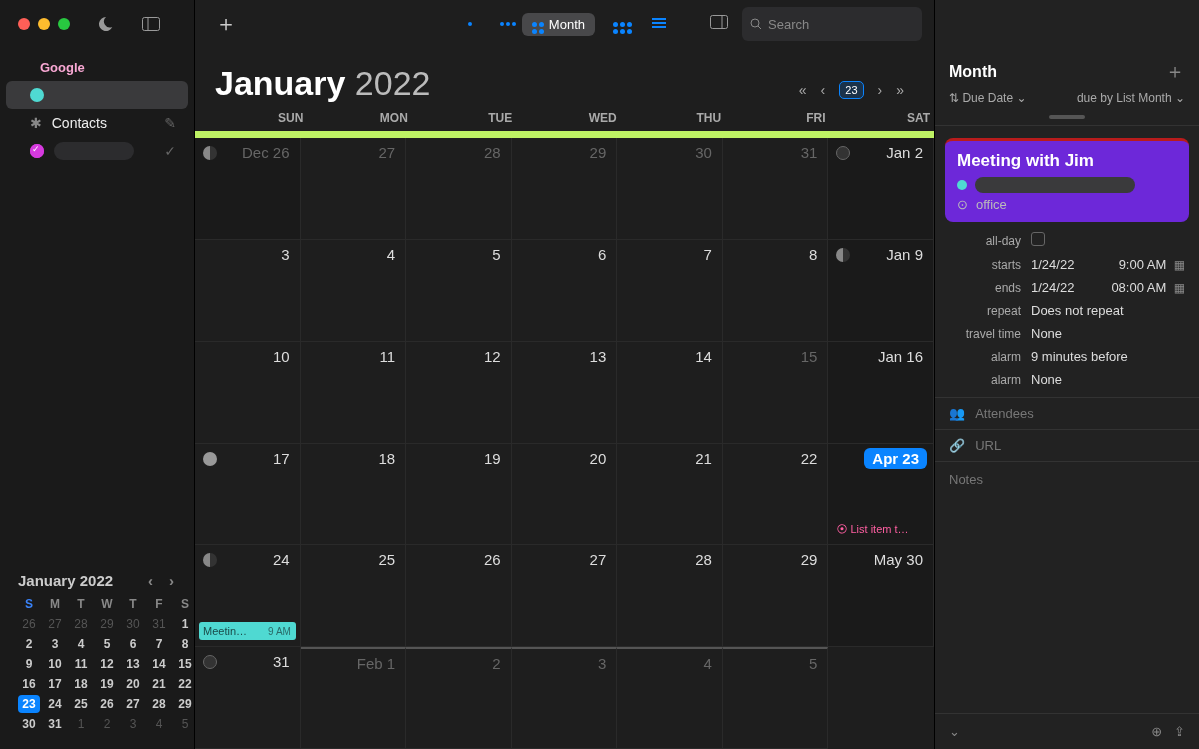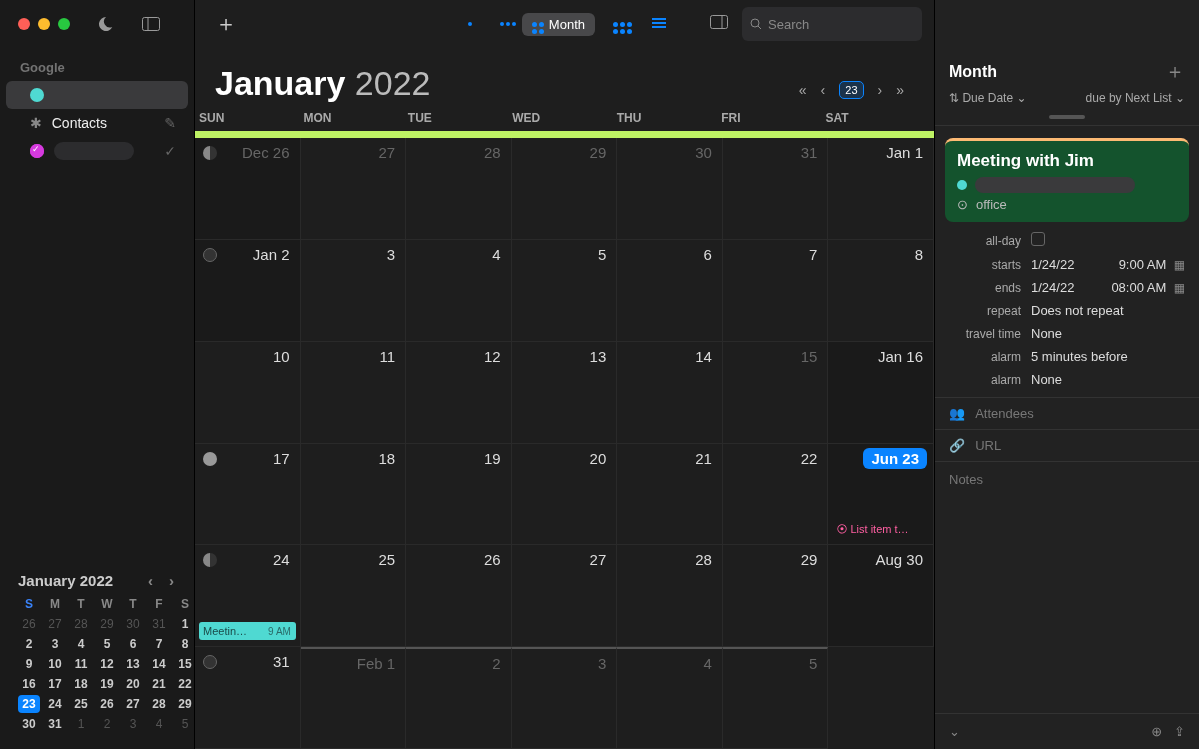--- a/index.html
+++ b/index.html
@@ -9,21 +9,21 @@
 .titlebar { position: absolute; top: 0; left: 0; right: 0; height: 48px; display: flex; align-items: center; z-index: 5; }
 .traffic { display: flex; gap: 8px; margin-left: 18px; }
 .traffic span { width: 12px; height: 12px; border-radius: 50%; display: block; }
 .tl-red { background: #ff5f57; }
 .tl-yellow { background: #febc2e; }
 .tl-green { background: #28c840; }
 .tb-icon { color: #9a9a9a; margin-left: 28px; cursor: pointer; }
 .tb-icon svg { display: block; }
 
 .sidebar { width: 195px; background: #1a1a1a; padding-top: 56px; display: flex; flex-direction: column; border-right: 1px solid #000; }
-.sb-heading { color: #737373; font-size: 13px; font-weight: 600; padding: 4px 18px 6px 20px; }
+.sb-heading { color: #f9a8d4; font-size: 13px; font-weight: 600; padding: 4px 18px 6px 40px; }
 .sb-item { display: flex; align-items: center; height: 28px; padding: 0 12px 0 24px; gap: 10px; font-size: 14px; color: #eee; border-radius: 6px; margin: 0 6px; }
 .sb-item.selected { background: #3a3a3c; }
 .sb-dot { width: 14px; height: 14px; border-radius: 50%; flex-shrink: 0; }
 .sb-dot.teal { background: #4fd9d2; }
 .sb-dot.magenta { background: #d63adf; box-shadow: inset 0 0 0 2px #d63adf; }
 .sb-dot.magenta::after{content:'✓'; color:#fff; font-size:9px; position:absolute; left:2px; top:0;}
 .sb-pill { flex: 1; height: 18px; background: #2c2c2e; border-radius: 9px; max-width: 80px; }
 .sb-trail { color: #666; font-size: 14px; margin-left: auto; }
 .sb-sun::before { content:'✱'; color:#888; }
 
@@ -53,21 +53,21 @@
 .search { flex:0 0 180px; height:34px; background:#2c2c2e; border-radius:6px; display:flex; align-items:center; padding:0 8px; gap:6px; color:#888; font-size:13px;}
 
 .month-title { display: flex; align-items: baseline; padding: 16px 20px 8px 20px; }
 .month-title h1 { font-size: 34px; font-weight: 700; color: #fff; }
 .month-title h1 span { font-weight: 400; color: #bbb; }
 .month-nav { margin-left: auto; display: flex; align-items: center; gap: 14px; color: #aaa; font-size: 14px; padding-right:10px;}
 .month-nav .today-chip { background:#0a84ff33; border:1px solid #0a84ff; color:#fff; font-size:11px; padding:2px 5px; border-radius:5px;}
 .month-nav span{cursor:pointer;}
 
 .dow-row { display: grid; grid-template-columns: repeat(7, 1fr); color: #aaa; font-size: 12px; font-weight: 600; padding: 0 4px 6px 4px; }
-.dow-row span { text-align: left; }
+.dow-row span { text-align: right; }
 
 .grid { display: grid; grid-template-columns: repeat(7, 1fr); grid-template-rows: repeat(6, 1fr); flex: 1; border-top: 7px solid #bef264; }
 .cell { border-right: 1px solid #2a2a2a; border-bottom: 1px solid #2a2a2a; padding: 6px 8px; position: relative; font-size: 14px; color: #ddd; }
 .cell.dim { color: #666; }
 .cell .dnum { position: absolute; top: 6px; right: 10px; font-size: 15px; }
 .cell .moon { position: absolute; top: 8px; left: 8px; width: 14px; height: 14px; border-radius: 50%; background: linear-gradient(90deg, #888 50%, #333 50%); }
 .cell .moon.full { background:#999; }
 .cell .moon.new { background:#333; border:1px solid #666; }
 .cell.sunday { background: #1a1a1a; }
 .cell.today .dnum { background: #0a84ff; color: #fff; border-radius: 6px; padding: 2px 8px; right: 6px; top: 4px; font-weight:600; }
@@ -77,21 +77,21 @@
 .event.pink::before { content:'⦿ '; }
 .event.teal { background: #4fd9d2; color: #1a4a48; }
 .event.teal .tm { color: #2a6a68; font-size:10px; margin-left:18px;}
 
 .inspector { width: 265px; background: #222; border-left: 1px solid #000; display: flex; flex-direction: column; font-size: 13px; }
 .ins-top { height: 48px; }
 .ins-tasks { padding: 10px 14px 6px 14px; border-bottom: 1px solid #333; }
 .ins-tasks-head { display:flex; align-items:center; justify-content:space-between; font-size:16px; font-weight:600; color:#fff;}
 .ins-tasks-sub { display:flex; justify-content:space-between; color:#aaa; font-size:12px; margin-top:6px;}
 .ins-tasks-tab { margin: 10px auto 0; width: 36px; height: 4px; background: #555; border-radius: 2px; }
-.ins-card { margin: 12px 10px 0 10px; background: #14532d; border-radius: 8px; border-top: 3px solid #fdba74; padding: 10px 12px; }
+.ins-card { margin: 12px 10px 0 10px; background: #6d28d9; border-radius: 8px; border-top: 3px solid #b91c1c; padding: 10px 12px; }
 .ins-card h3 { font-size: 17px; font-weight: 600; color: #fff; margin-bottom: 6px; }
 .card-row { display: flex; align-items: center; gap: 8px; color: #bbb; font-size: 13px; margin-top: 4px; }
 .card-dot { width: 10px; height: 10px; background: #4fd9d2; border-radius: 50%; }
 .card-pill { flex:1; height:16px; background:#3a3a3c; border-radius:8px; max-width:160px;}
 .ins-fields { padding: 10px 14px; display: grid; grid-template-columns: 72px 1fr auto; row-gap: 8px; column-gap: 10px; align-items: center; color: #ddd; }
 .ins-fields .lab { text-align: right; color: #aaa; font-size: 12px; }
 .ins-fields .val { font-size: 13px; }
 .ins-fields .time { font-size: 13px; text-align:right; min-width:64px;}
 .ins-fields .cal-ic { color:#888; font-size:12px; margin-left:4px;}
 .checkbox { width:14px; height:14px; border:1px solid #666; border-radius:3px; display:inline-block;}
@@ -275,23 +275,20 @@
         </div>
         <div class="cell dim">
           <span class="dnum">29</span>
         </div>
         <div class="cell dim">
           <span class="dnum">30</span>
         </div>
         <div class="cell dim">
           <span class="dnum">31</span>
         </div>
-        <div class="cell">
-          <span class="dnum">Jan 1</span>
-        </div>
         <div class="cell sunday">
           <span class="dnum">Jan 2</span>
           <span class="moon new"></span>
         </div>
         <div class="cell">
           <span class="dnum">3</span>
         </div>
         <div class="cell">
           <span class="dnum">4</span>
         </div>
@@ -300,20 +297,24 @@
         </div>
         <div class="cell">
           <span class="dnum">6</span>
         </div>
         <div class="cell">
           <span class="dnum">7</span>
         </div>
         <div class="cell">
           <span class="dnum">8</span>
         </div>
+        <div class="cell sunday">
+          <span class="dnum">Jan 9</span>
+          <span class="moon "></span>
+        </div>
         <div class="cell">
           <span class="dnum">10</span>
         </div>
         <div class="cell">
           <span class="dnum">11</span>
         </div>
         <div class="cell">
           <span class="dnum">12</span>
         </div>
         <div class="cell">
@@ -341,21 +342,21 @@
         <div class="cell">
           <span class="dnum">20</span>
         </div>
         <div class="cell">
           <span class="dnum">21</span>
         </div>
         <div class="cell">
           <span class="dnum">22</span>
         </div>
         <div class="cell sunday today">
-          <span class="dnum">Jun 23</span>
+          <span class="dnum">Apr 23</span>
           <div class="event pink">List item t…</div>
         </div>
         <div class="cell">
           <span class="dnum">24</span>
           <span class="moon "></span>
           <div class="event teal"><span>Meetin…</span> <span class="tm">9 AM</span></div>
         </div>
         <div class="cell">
           <span class="dnum">25</span>
         </div>
@@ -365,21 +366,21 @@
         <div class="cell">
           <span class="dnum">27</span>
         </div>
         <div class="cell">
           <span class="dnum">28</span>
         </div>
         <div class="cell">
           <span class="dnum">29</span>
         </div>
         <div class="cell sunday">
-          <span class="dnum">Aug 30</span>
+          <span class="dnum">May 30</span>
         </div>
         <div class="cell">
           <span class="dnum">31</span>
           <span class="moon new"></span>
         </div>
         <div class="cell dim nextmonth">
           <span class="dnum">Feb 1</span>
         </div>
         <div class="cell dim nextmonth">
           <span class="dnum">2</span>
@@ -398,21 +399,21 @@
 
   <div class="inspector">
     <div class="ins-top"></div>
     <div class="ins-tasks">
       <div class="ins-tasks-head">
         <span>Month</span>
         <span style="color:#888;font-size:20px;font-weight:300">＋</span>
       </div>
       <div class="ins-tasks-sub">
         <span>⇅ <span>Due Date</span> ⌄</span>
-        <span><span>due by Next List</span> ⌄</span>
+        <span><span>due by List Month</span> ⌄</span>
       </div>
       <div class="ins-tasks-tab"></div>
     </div>
 
     <div class="ins-card">
       <h3>Meeting with Jim</h3>
       <div class="card-row">
           <span class="card-dot"></span>
           <span class="card-pill"></span>
         </div>
@@ -435,21 +436,21 @@
       <span class="val">1/24/22</span>
       <span class="time"><span>08:00 AM</span><span class="cal-ic"> ▦</span></span>
 
       <span class="lab">repeat</span>
       <span class="val" style="grid-column:2/4">Does not repeat</span>
 
       <span class="lab">travel time</span>
       <span class="val" style="grid-column:2/4">None</span>
 
       <span class="lab">alarm</span>
-      <span class="val" style="grid-column:2/4">5 minutes before</span>
+      <span class="val" style="grid-column:2/4">9 minutes before</span>
 
       <span class="lab">alarm</span>
       <span class="val" style="grid-column:2/4">None</span>
     </div>
 
     <div class="ins-link">
       <span>👥</span>
       <span>Attendees</span>
     </div>
     <div class="ins-link">

